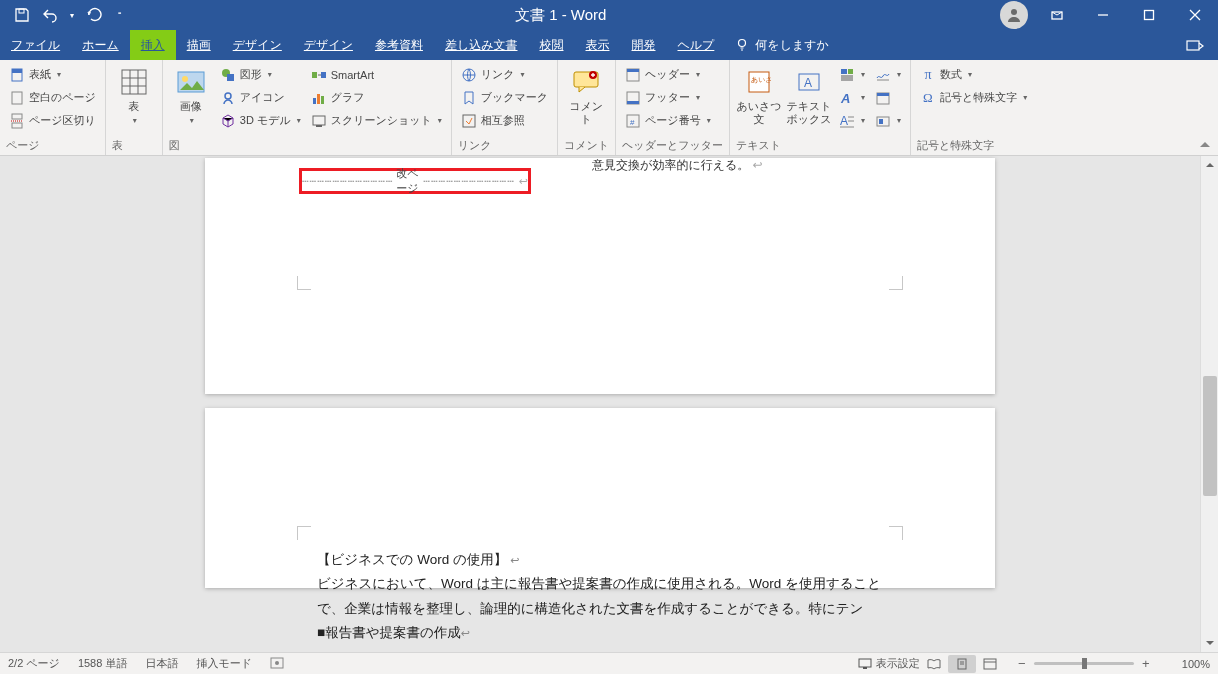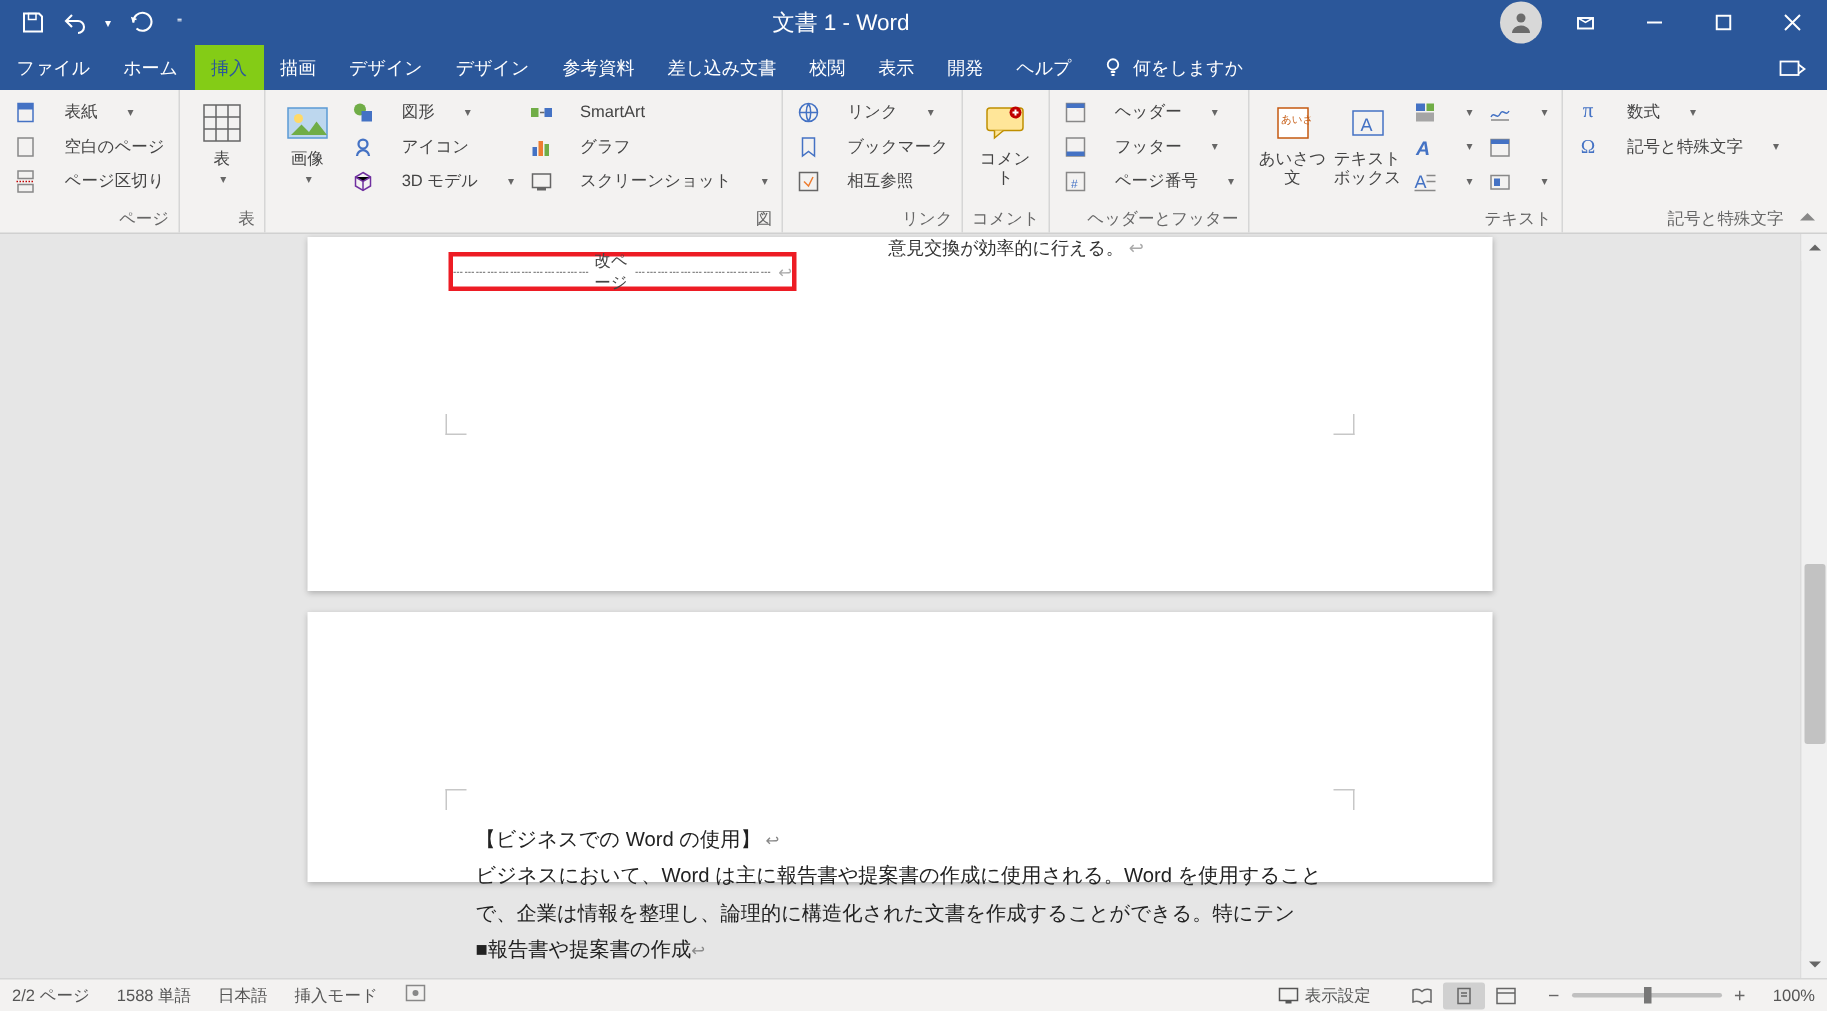--- a/index.html
+++ b/index.html
@@ -9,37 +9,37 @@
 .titlebar .qat { display: flex; align-items: center; padding-left: 14px; gap: 12px; }
 .titlebar .qat-icon { width: 16px; height: 16px; fill: #fff; cursor: pointer; }
 .titlebar .title { flex: 1; text-align: center; font-size: 15px; }
 .titlebar .right { display: flex; align-items: center; gap: 0; }
 .titlebar .rbtn { width: 46px; height: 30px; display: flex; align-items: center; justify-content: center; cursor: pointer; }
 .titlebar .rbtn svg { width: 12px; height: 12px; stroke: #fff; fill: none; }
 .titlebar .user { width: 28px; height: 28px; border-radius: 50%; background: #d8d8d8; display: flex; align-items: center; justify-content: center; margin-right: 6px; }
 .titlebar .user svg { width: 16px; height: 16px; fill: #6b6b6b; }
 
 .menubar { background: #2B579A; color: #fff; height: 30px; display: flex; align-items: center; font-size: 12px; }
-.menubar .tab { padding: 0 11px; height: 30px; display: flex; align-items: center; cursor: pointer; }
+.menubar .tab { padding: 0 11px; height: 30px; display: flex; align-items: center; cursor: pointer; text-decoration: underline; }
 .menubar .tab.active { background: #84cc16; color: #2B579A; }
 .menubar .tell { display: flex; align-items: center; gap: 6px; padding-left: 10px; }
 .menubar .tell svg { width: 14px; height: 14px; stroke: #fff; fill: none; }
 .menubar .spacer { flex: 1; }
 .menubar .share { width: 46px; display: flex; justify-content: center; cursor: pointer; }
 .menubar .share svg { width: 18px; height: 14px; stroke: #fff; fill: none; }
 
 .ribbon { background: #F3F2F1; border-bottom: 1px solid #d0d0d0; height: 96px; display: flex; font-size: 11px; color: #444; position: relative; }
 .group { border-right: 1px solid #d6d6d6; display: flex; flex-direction: column; padding: 4px 6px 2px; }
 .group-body { flex: 1; display: flex; align-items: flex-start; gap: 4px; }
-.group-label { text-align: right; font-size: 11px; color: #666; padding-top: 3px; }
+.group-label { text-align: left; font-size: 11px; color: #666; padding-top: 3px; }
 .big-btn { display: flex; flex-direction: column; align-items: center; justify-content: flex-start; width: 44px; cursor: pointer; gap: 2px; padding-top: 2px; }
 .big-btn .ico { width: 32px; height: 32px; display: flex; align-items: center; justify-content: center; }
 .big-btn .lbl { font-size: 11px; text-align: center; line-height: 1.15; }
 .vstack { display: flex; flex-direction: column; gap: 2px; }
-.small-btn { display: flex; align-items: center; gap: 18px; height: 21px; padding: 0 3px; cursor: pointer; white-space: nowrap; }
+.small-btn { display: flex; align-items: center; gap: 4px; height: 21px; padding: 0 3px; cursor: pointer; white-space: nowrap; }
 .small-btn .ico { width: 16px; height: 16px; display: flex; align-items: center; justify-content: center; }
 .mini-ico { width: 16px; height: 16px; }
 .dd { font-size: 8px; color: #666; margin-left: 2px; }
 .collapse-btn { position: absolute; right: 4px; bottom: 1px; width: 18px; height: 18px; display: flex; align-items: center; justify-content: center; cursor: pointer; }
 .collapse-btn svg { width: 10px; height: 10px; fill: #888; }
 
 .doc-area { flex: 1; background: #E6E6E6; position: relative; overflow: hidden; }
 .scrollbar-v { position: absolute; right: 0; top: 0; bottom: 0; width: 18px; background: #F0F0F0; border-left: 1px solid #ddd; }
 .scroll-up, .scroll-down { width: 18px; height: 18px; background: #F0F0F0; display: flex; align-items: center; justify-content: center; cursor: pointer; }
 .scroll-up svg, .scroll-down svg { width: 8px; height: 8px; fill: #666; }
@@ -66,21 +66,21 @@
 .statusbar { height: 22px; background: #F3F2F1; border-top: 1px solid #d6d6d6; display: flex; align-items: center; font-size: 11px; color: #555; padding: 0 8px; }
 .statusbar .sitem { margin-right: 18px; }
 .statusbar .spacer { flex: 1; }
 .statusbar .view-btn { width: 28px; height: 18px; display: flex; align-items: center; justify-content: center; cursor: pointer; border-radius: 2px; }
 .statusbar .view-btn.active { background: #d0d0d0; }
 .statusbar .view-btn svg { width: 14px; height: 12px; fill: #666; stroke: #666; }
 .statusbar .zoom { display: flex; align-items: center; gap: 4px; margin-left: 10px; }
 .statusbar .slider { width: 100px; height: 3px; background: #c0c0c0; position: relative; border-radius: 2px; }
 .statusbar .slider .knob { position: absolute; top: -4px; left: 48px; width: 5px; height: 11px; background: #777; }
 .statusbar .zbtn { width: 16px; text-align: center; cursor: pointer; font-size: 13px; color: #666; }
-.statusbar .disp-set { display: flex; align-items: center; gap: 4px; margin-right: 20px; cursor: pointer; }
+.statusbar .disp-set { display: flex; align-items: center; gap: 4px; margin-right: 0; cursor: pointer; }
 .statusbar .disp-set svg { width: 14px; height: 12px; fill: #555; }
 </style>
 </head>
 <body>
 
 <div class="titlebar">
   <div class="qat">
     <svg class="qat-icon" viewBox="0 0 16 16">
         <path d="M2 2h10l2 2v10H2z" fill="none" stroke="#fff" stroke-width="1.3"></path>
         <rect x="5" y="2" width="5" height="4" fill="none" stroke="#fff"></rect>
@@ -560,15 +560,15 @@
         <rect x="1" y="1" width="12" height="10" fill="none" stroke-width="1"></rect>
         <line x1="1" y1="4" x2="13" y2="4"></line>
       </svg>
     </div>
   <div class="zoom">
     <span class="zbtn">−</span>
     <div class="slider">
         <div class="knob"></div>
       </div>
     <span class="zbtn">+</span>
-    <span style="margin-left:10px">100%</span>
+    <span style="margin-left:24px">100%</span>
   </div>
 </div>
 
 </body></html>

